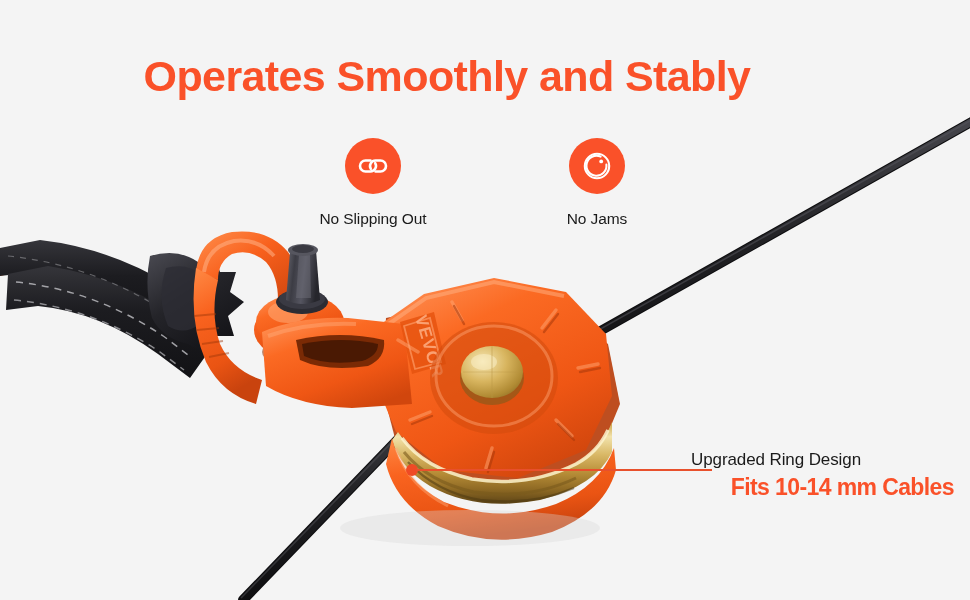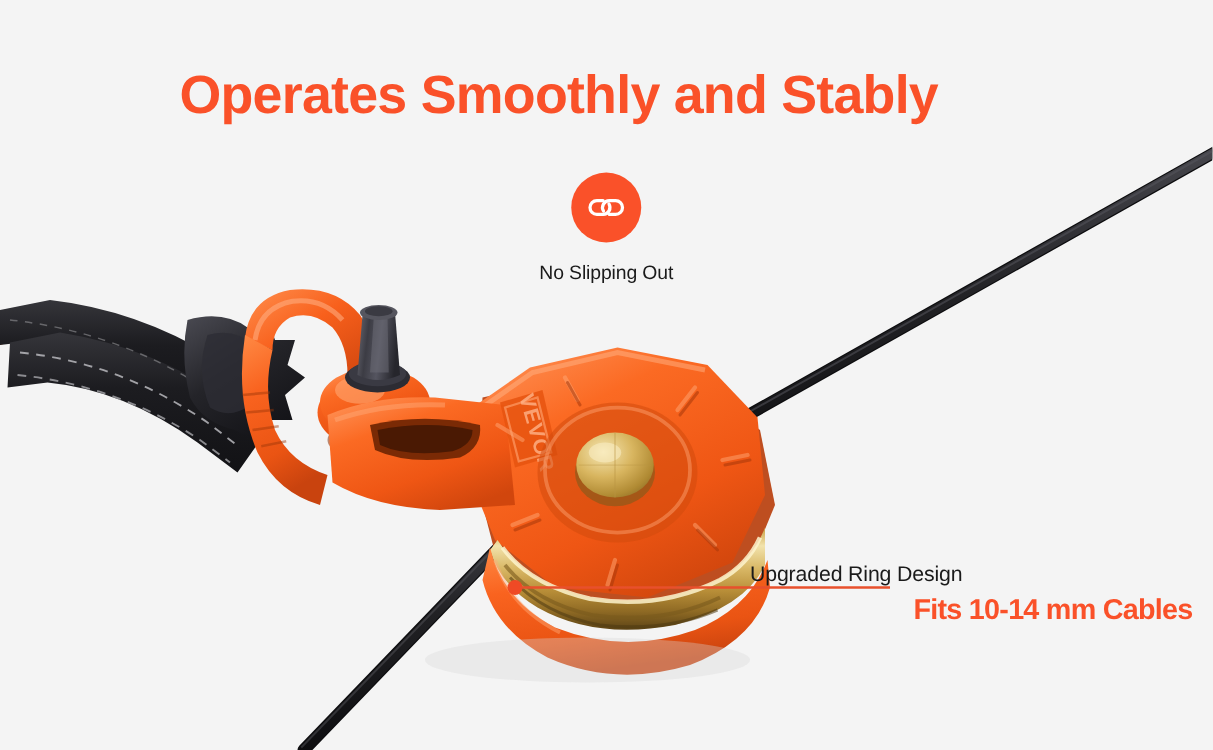--- a/index.html
+++ b/index.html
@@ -65,21 +65,21 @@
   }
 
   
   #callout {
     position:absolute;
     left:600px;
     top:450px;
     width:360px;
   }
   #callout-sub {
-    text-align:left;
+    text-align:center;
     font-size:17px;
     color:#1a1a1a;
     letter-spacing:-0.1px;
     white-space:nowrap;
     padding-right:8px;
   }
   #callout-main {
     margin-top:4px;
     text-align:right;
     font-size:23px;
@@ -322,20 +322,32 @@
             <path d="M 14.5 11.5 L 9.5 11.5 A 5.5 5.5 0 0 0 9.5 22.5 L 14.5 22.5
                      A 5.5 5.5 0 0 0 19.2 14.2"></path>
             <path d="M 19.5 22.5 L 24.5 22.5 A 5.5 5.5 0 0 0 24.5 11.5 L 19.5 11.5
                      A 5.5 5.5 0 0 0 14.8 19.8"></path>
           </g>
         </svg>
       </div>
       <div class="feature-label">No Slipping Out</div>
     </div>
 
+    <div class="feature">
+      <div class="feature-icon">
+        <svg width="34" height="34" viewBox="0 0 34 34" xmlns="http://www.w3.org/2000/svg">
+          <g fill="none" stroke="#ffffff" stroke-width="2.1" stroke-linecap="round">
+            <circle cx="17" cy="17" r="12.2"></circle>
+            <path d="M 20.6 7.6 A 10 10 0 1 0 26.4 15.6"></path>
+          </g>
+          <circle cx="21.2" cy="12.4" r="1.9" fill="#ffffff"></circle>
+        </svg>
+      </div>
+      <div class="feature-label">No Jams</div>
+    </div>
 
 
   </div>
 
   <div id="leader">
     <div id="leader-dot"></div>
     <div id="leader-line"></div>
   </div>
 
   <div id="callout">

